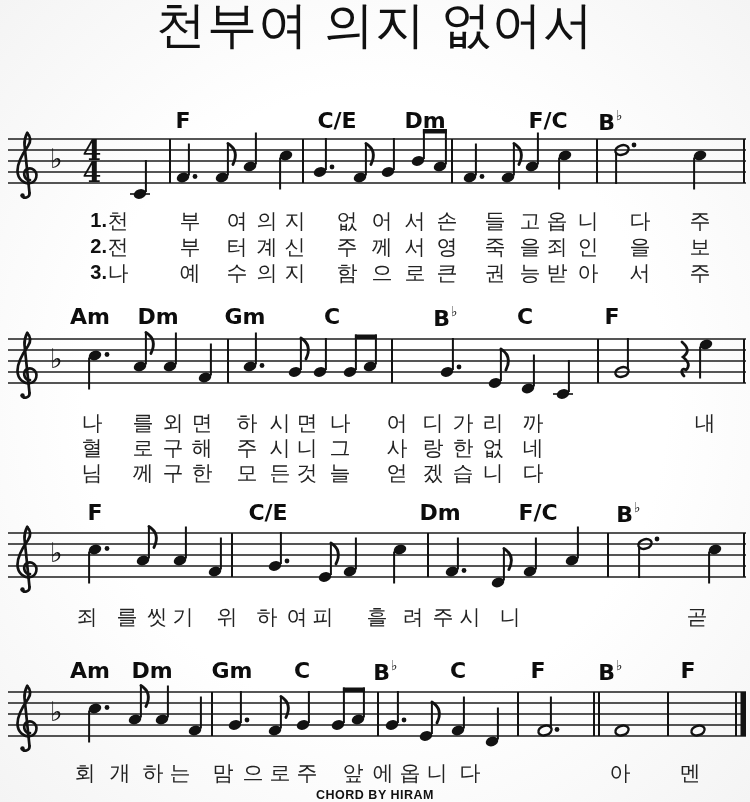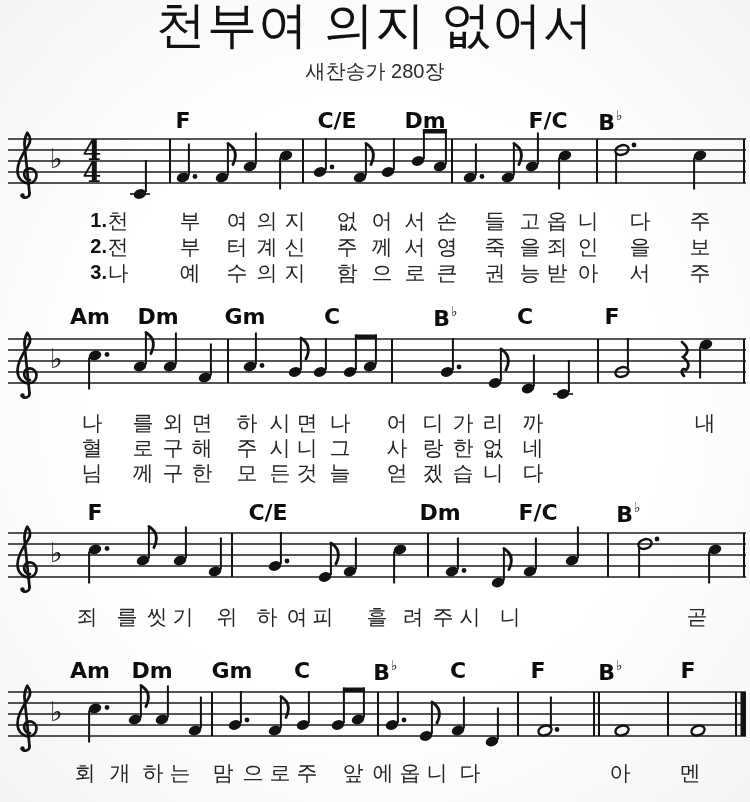--- a/index.html
+++ b/index.html
@@ -35,21 +35,20 @@
     position:absolute;transform:translateX(-100%);
     font-size:20px;font-weight:700;color:#111;line-height:1;
   }
   svg{position:absolute;left:0;}
 </style>
 </head>
 <body>
 
 <div class="page">
   <div class="title">천부여 의지 없어서</div>
-  <div class="subtitle">새찬송가 280장</div>
   <div id="score">
       <svg width="750" height="140" style="top: 84px;">
         <line x1="8" y1="55" x2="746" y2="55" stroke="#1c1c1c" stroke-width="1.6"></line>
         <line x1="8" y1="66" x2="746" y2="66" stroke="#1c1c1c" stroke-width="1.6"></line>
         <line x1="8" y1="77" x2="746" y2="77" stroke="#1c1c1c" stroke-width="1.6"></line>
         <line x1="8" y1="88" x2="746" y2="88" stroke="#1c1c1c" stroke-width="1.6"></line>
         <line x1="8" y1="99" x2="746" y2="99" stroke="#1c1c1c" stroke-width="1.6"></line>
         <g transform="translate(12,55)" fill="none" stroke="#121212" stroke-width="2.7" stroke-linecap="round">
           <path d="M 15.2 -6 C 18.5 -2.5 19 2.5 16 7 C 9 17 5.5 24 5.5 31.5 C 5.5 40 12 45.5 18.5 44 C 24.5 42.6 26.5 35 22 31 C 17.5 27.2 11.5 30.5 12.3 36.2 C 12.8 39.8 15.8 41.4 18 41"></path>
           <path d="M 15.2 -6 C 13 -2 12.2 1.5 12.5 6 L 17.5 54"></path>
@@ -529,13 +528,14 @@
       <span class="syll" style="left: 280px; top: 762px;">로</span>
       <span class="syll" style="left: 307px; top: 762px;">주</span>
       <span class="syll" style="left: 353px; top: 762px;">앞</span>
       <span class="syll" style="left: 383px; top: 762px;">에</span>
       <span class="syll" style="left: 410px; top: 762px;">옵</span>
       <span class="syll" style="left: 437px; top: 762px;">니</span>
       <span class="syll" style="left: 470px; top: 762px;">다</span>
       <span class="syll" style="left: 620px; top: 762px;">아</span>
       <span class="syll" style="left: 690px; top: 762px;">멘</span>
     </div>
+  <div class="credit">CHORD BY HIRAM</div>
 </div>
 
 </body></html>

